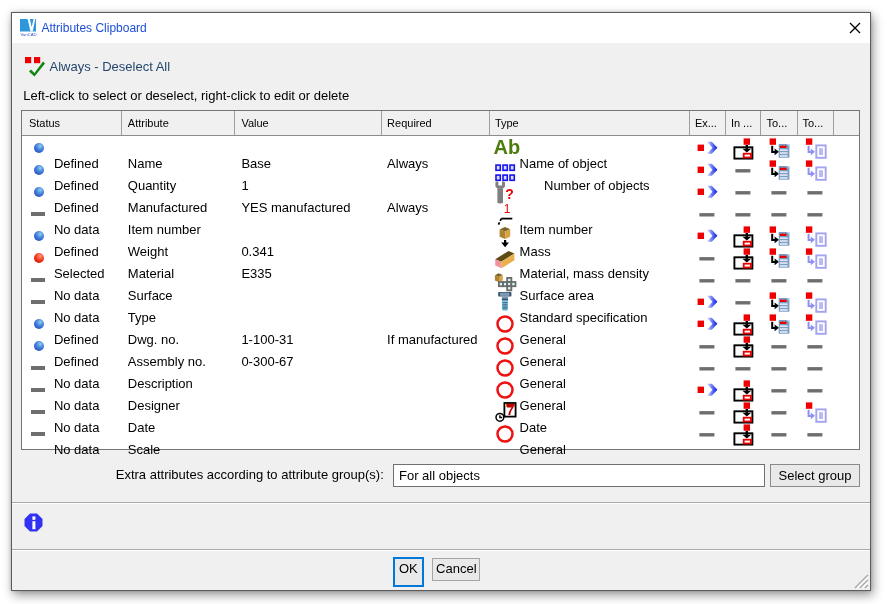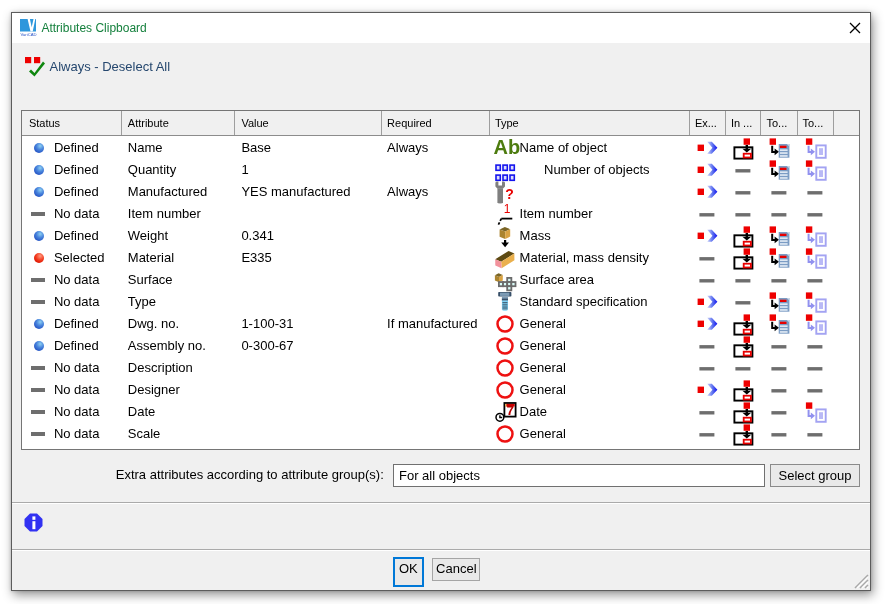--- a/index.html
+++ b/index.html
@@ -1,22 +1,22 @@
 <!DOCTYPE html>
 <html><head><meta charset="utf-8">
 <style>
 * { margin:0; padding:0; box-sizing:border-box; }
 html,body { width:887px; height:604px; background:#fff; overflow:hidden;
   font-family:"Liberation Sans", sans-serif; }
 #dlg { position:absolute; left:11px; top:12px; width:860px; height:579px;
   background:#f0f0f0; border:1px solid #5c5c5c;
   box-shadow:2px 4px 10px rgba(0,0,0,.42), 0 0 3px rgba(0,0,0,.18); }
 #tbar { position:absolute; left:0; top:0; width:100%; height:30px; background:#fff; }
-#title { position:absolute; left:29.4px; top:6.7px; font-size:12px; line-height:16px; color:#15803d; }
-.ct { position:absolute; font-size:13px; line-height:16px; color:#000; white-space:pre; }
+#title { position:absolute; left:29.4px; top:6.7px; font-size:12px; line-height:16px; color:#1d4ed8; }
+.ct { position:absolute; font-size:13px; line-height:16px; color:#000; white-space:pre;margin-top:16px; }
 .ht { position:absolute; top:102.3px; font-size:11px; line-height:16px; color:#000; }
 #hdr { position:absolute; left:9px; top:96.5px; width:838.5px; height:340.5px;
   background:#fff; border:1px solid #757575; }
 #hdrrow { position:absolute; left:0; top:0; width:100%; height:25px; background:#f0f0f0;
   border-bottom:1px solid #8c8c8c; }
 .hsep { position:absolute; top:97.5px; width:1px; height:24px; background:#9e9e9e; }
 .ballb { position:absolute; width:10px; height:10px; border-radius:50%;
   background:radial-gradient(circle at 62% 30%, #8ed0f2 0%, #4a86dd 38%, #2a5bc8 72%, #2348a8 100%); }
 .ballr { position:absolute; width:10px; height:10px; border-radius:50%;
   background:radial-gradient(circle at 62% 30%, #ff9980 0%, #f33b1e 45%, #dd1400 78%, #c21200 100%); }
@@ -48,20 +48,21 @@
  </svg>
  <svg style="position:absolute;left:836px;top:8px" width="14" height="14" viewBox="0 0 14 14">
    <path d="M2,2 L12,12 M12,2 L2,12" stroke="#000" stroke-width="1.3"></path>
  </svg>
  <svg style="position:absolute;left:12px;top:42px;overflow:visible" width="22" height="22" viewBox="0 0 22 22">
    <rect x="1" y="2" width="6.2" height="6.2" fill="#ee0000"></rect>
    <rect x="10" y="2" width="6.2" height="6.2" fill="#ee0000"></rect>
    <path d="M7,14.5 L10.5,18 L19,6.5 L21,8.5 L10.5,21.5 L5,16.5 z" fill="#0f870f"></path>
  </svg>
  <div style="position:absolute;left:37.5px;top:45.9px;font-size:13px;line-height:16px;color:#25476e">Always - Deselect All</div>
+ <div style="position:absolute;left:11.3px;top:74.75px;font-size:13px;line-height:16px;color:#000">Left-click to select or deselect, right-click to edit or delete</div>
  <div id="hdr">
       <div id="hdrrow"></div>
     </div>
 <div class="hsep" style="left:109.4px"></div>
 <div class="hsep" style="left:221.6px"></div>
 <div class="hsep" style="left:369px"></div>
 <div class="hsep" style="left:476.6px"></div>
 <div class="hsep" style="left:677px"></div>
 <div class="hsep" style="left:712.5px"></div>
 <div class="hsep" style="left:747.5px"></div>

